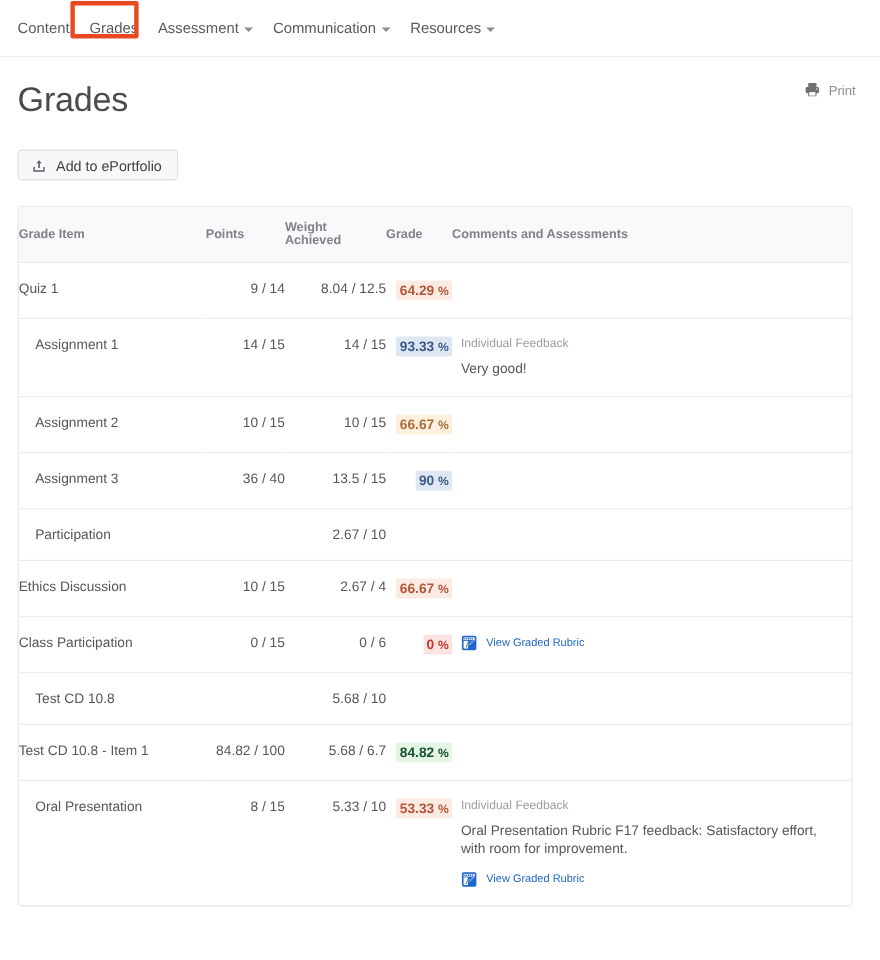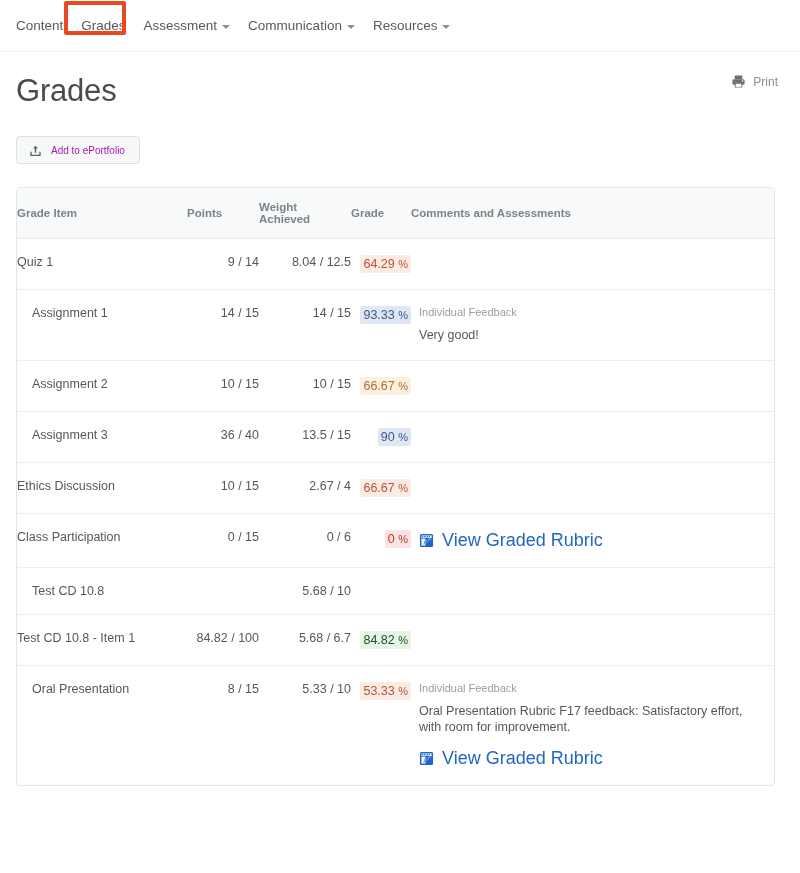--- a/index.html
+++ b/index.html
@@ -86,22 +86,22 @@
   .eport-wrap { padding: 0 0 0 16px; }
   .eport-btn {
     display: inline-flex;
     align-items: center;
     gap: 9px;
     height: 28px;
     padding: 0 14px 0 12px;
     background: #f7f8f9;
     border: 1px solid #dcdfe2;
     border-radius: 4px;
-    font-size: 10px;
-    color: #a21caf;
+    font-size: 13px;
+    color: #404040;
     cursor: pointer;
   }
   .eport-icon { display:block; }
 
   
   .table-wrap {
     margin: 23px 16px 0 16px;
     width: 759px;
     border: 1px solid #e3e6e8;
     border-radius: 4px;
@@ -149,20 +149,21 @@
   td.c-wt    { text-align: right; }
   td.c-grade { text-align: right; padding-right: 0; }
   td.c-com   { padding-left: 8px; padding-right: 14px; }
 
   .pct {
     display: inline-block;
     padding: 2px 3px 2px 3px;
     border-radius: 2px;
     font-size: 12.5px;
     white-space: nowrap;
+    font-weight: bold;
   }
   .pct .sym { font-size: 11px; }
 
   
   .pct.v-red    { background: #fbe3e3; color: #c0392b; }
   .pct.v-peach  { background: #fcebe3; color: #b5553a; }
   .pct.v-orange { background: #fdf0de; color: #a9703a; }
   .pct.v-blue   { background: #dfe7f2; color: #3b5c88; }
   .pct.v-green  { background: #e6f4e6; color: #14532d; }
 
@@ -180,21 +181,21 @@
   }
   .rubric-link {
     display: flex;
     align-items: center;
     gap: 8px;
     margin-top: 12px;
     cursor: pointer;
   }
   .rubric-link.bare { margin-top: 0; }
   .rubric-text {
-    font-size: 18px;
+    font-size: 10px;
     color: #2067c4;
   }
   .rubric-icon { display:block; flex: 0 0 auto; }
 </style>
 </head>
 <body>
 
 <div class="navbar">
   <div class="nav-item first">
     <span>Content</span>
@@ -281,20 +282,27 @@
           <td class="c-pts">10 / 15</td>
           <td class="c-wt">10 / 15</td>
           <td class="c-grade"><span class="pct v-orange">66.67 <span class="sym">%</span></span></td>
           <td class="c-com"></td>
         </tr>
         <tr>
           <td class="c-item">Assignment 3</td>
           <td class="c-pts">36 / 40</td>
           <td class="c-wt">13.5 / 15</td>
           <td class="c-grade"><span class="pct v-blue">90 <span class="sym">%</span></span></td>
+          <td class="c-com"></td>
+        </tr>
+        <tr>
+          <td class="c-item">Participation</td>
+          <td class="c-pts"></td>
+          <td class="c-wt">2.67 / 10</td>
+          <td class="c-grade"></td>
           <td class="c-com"></td>
         </tr>
         <tr>
           <td class="c-item child">Ethics Discussion</td>
           <td class="c-pts">10 / 15</td>
           <td class="c-wt">2.67 / 4</td>
           <td class="c-grade"><span class="pct v-peach">66.67 <span class="sym">%</span></span></td>
           <td class="c-com"></td>
         </tr>
         <tr>

